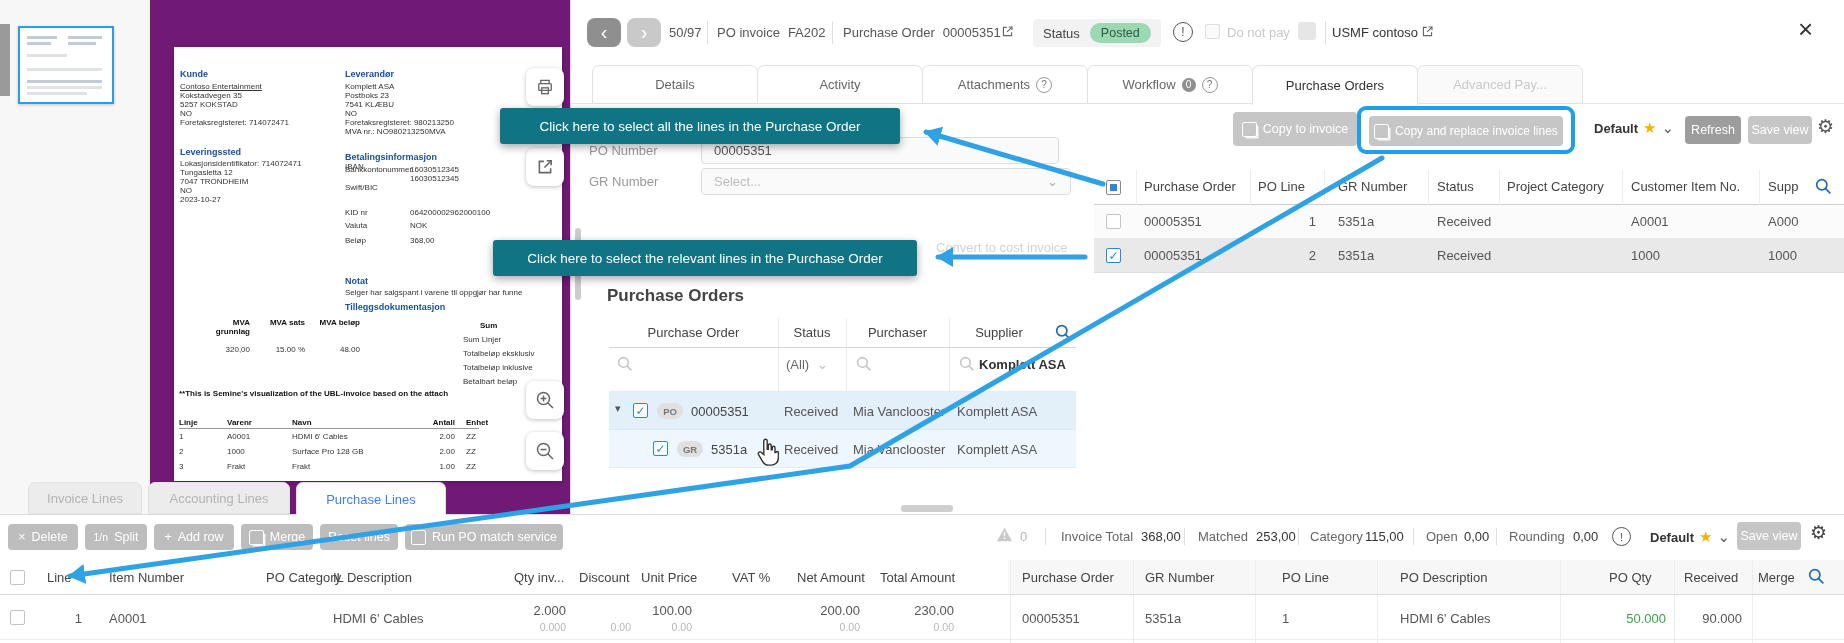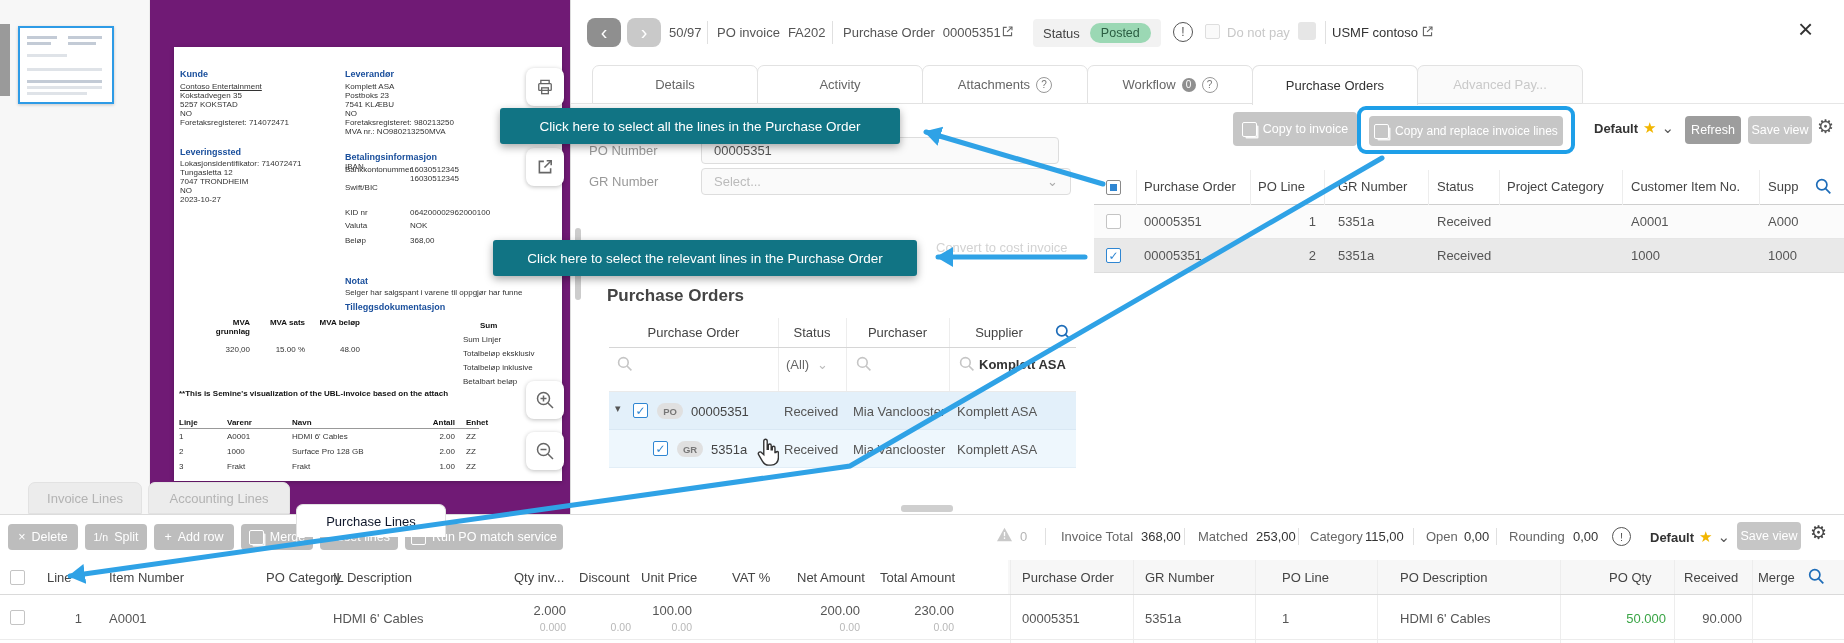--- a/index.html
+++ b/index.html
@@ -391,21 +391,21 @@
 
   <div class="abs" style="left:1798px;top:16px;font-size:26px;color:#333;line-height:26px;">×</div>
 
   <div class="abs" style="left:0;top:514px;width:1844px;height:1px;background:#dcdcdc;"></div>
   <div class="abs tab dis" style="left:28px;top:482px;width:114px;height:32px;background:#ececec;color:#b3b3b3;">
       <span>Invoice Lines</span>
     </div>
   <div class="abs tab dis" style="left:148px;top:482px;width:142px;height:32px;background:#ececec;color:#b3b3b3;">
       <span>Accounting Lines</span>
     </div>
-  <div class="abs tab" style="left:296px;top:482px;width:150px;height:33px;color:#0f172a;z-index:2;border-bottom:none;margin-top:22px;">
+  <div class="abs tab" style="left:296px;top:482px;width:150px;height:33px;color:#3b82f6;z-index:2;border-bottom:none;">
       <span>Purchase Lines</span>
     </div>
 
   <div class="abs btn btn-line" style="left:8px;top:524px;width:70px;height:26px;">
     <span>×</span>
     <span>Delete</span>
   </div>
   <div class="abs btn btn-line" style="left:85px;top:524px;width:62px;height:26px;">
     <span style="font-size:10.5px;">1/n</span>
     <span>Split</span>

